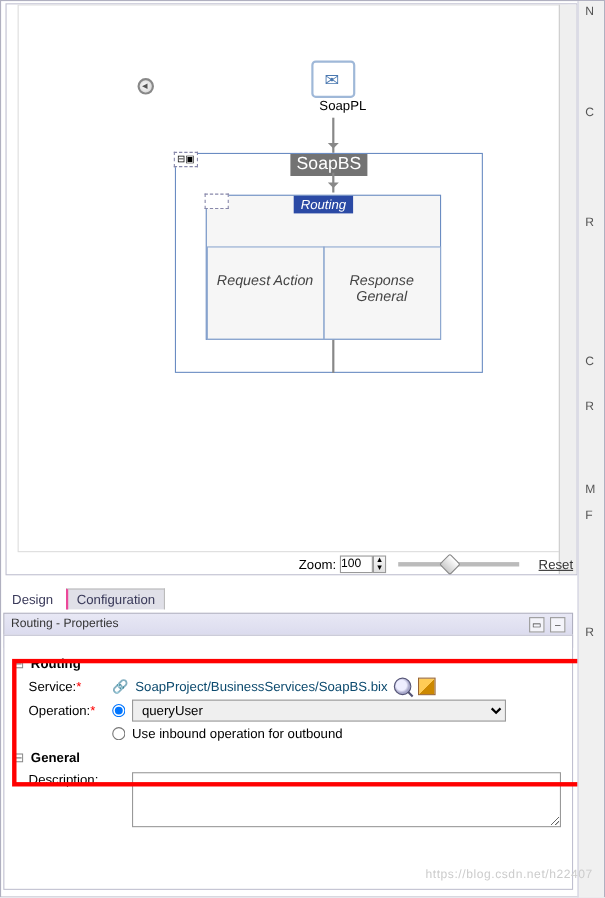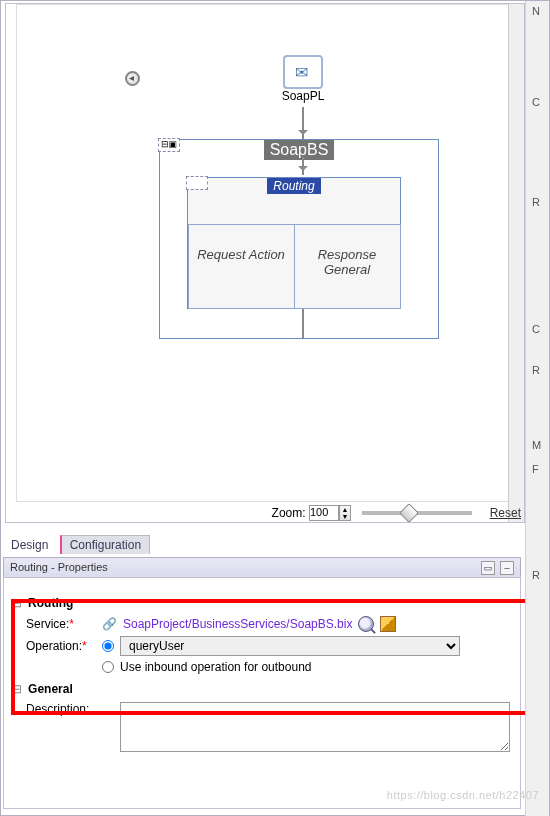--- a/index.html
+++ b/index.html
@@ -22,30 +22,30 @@
   .prop-panel { position: absolute; left: 2px; top: 556px; width: 518px; height: 32px; background: linear-gradient(#e8e8f5,#d4d4ea); border: 1px solid #b0b0c0; font-size: 11px; padding: 3px 6px; color: #333; }
   .prop-panel .close-icons { float: right; }
   .prop-panel .close-icons span { display: inline-block; width: 14px; height: 14px; border: 1px solid #999; background: #f4f4fa; font-size: 9px; text-align: center; line-height: 12px; margin-left: 2px; cursor: pointer; }
   .prop-body { position: absolute; left: 2px; top: 576px; width: 518px; height: 232px; border: 1px solid #c0c0d0; background: #fff; padding: 4px; }
   .redbox { position: absolute; left: 10px; top: 598px; width: 528px; height: 116px; border: 4px solid red; pointer-events: none; }
   .sec-head { font-weight: bold; font-size: 12px; margin: 8px 4px 6px 4px; }
   .sec-head::before { content: "⊟"; color: #888; margin-right: 6px; font-weight: normal; }
   .field-row { display: flex; align-items: center; margin: 4px 0 4px 18px; gap: 6px; }
   .field-lbl { width: 70px; }
   .req { color: red; }
-  .svc-link { color: #6d28d9; text-align: center; }
+  .svc-link { color: #0c4a6e; text-align: center; }
   .op-select { width: 340px; height: 20px; border: 1px solid #999; background: #efefef; padding: 1px 4px; font-size: 12px; }
   .radio { width: 12px; height: 12px; }
   .desc-box { width: 390px; height: 50px; border: 1px solid #999; margin-left: 18px; }
   .icon { display: inline-block; width: 16px; height: 16px; vertical-align: middle; }
   .icon-find { background: radial-gradient(circle at 6px 6px,#eef 40%,#aac 60%); border-radius: 50%; border: 1px solid #557; position: relative; }
   .icon-find::after { content: ""; position: absolute; width: 6px; height: 2px; background: #557; bottom: -1px; right: -3px; transform: rotate(45deg); }
   .icon-pencil { background: linear-gradient(135deg,#fc5 50%,#c80 50%); border: 1px solid #963; }
   
-  .node { position: absolute; text-align: center; }
+  .node { position: absolute; text-align: right; }
   .n-soappl { left: 256px; top: 50px; width: 60px; }
   .n-soappl .box { width: 40px; height: 34px; margin: 0 auto; border: 2px solid #9fb8d8; border-radius: 4px; background: #fff; position: relative; }
   .n-soappl .box::after { content: "✉"; font-size: 16px; color: #4a78b0; position: absolute; top: 6px; left: 10px; }
   .arrow-dn { position: absolute; left: 285px; width: 2px; background: #888; }
   .a1 { top: 102px; height: 32px; }
   .a1::after, .a2::after { content: ""; position: absolute; bottom: -1px; left: -4px; border: 5px solid transparent; border-top-color: #888; }
   .rect-bs { position: absolute; left: 142px; top: 134px; width: 280px; height: 200px; border: 1px solid #6a8cc2; background: #fff; }
   .rect-bs .hdr { text-align: center; }
   .rect-bs .hdr span { display: inline-block; background: #737373; color: #fff; padding: 1px 6px; font-size: 16px; }
   .rect-bs .corner { position: absolute; left: -2px; top: -2px; width: 22px; height: 14px; border: 1px dashed #88a; background: #fff; font-size: 9px; text-align: center; }

